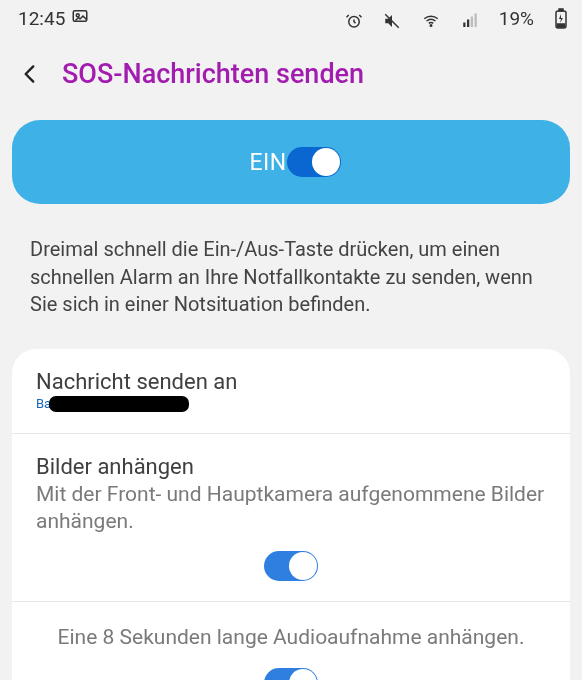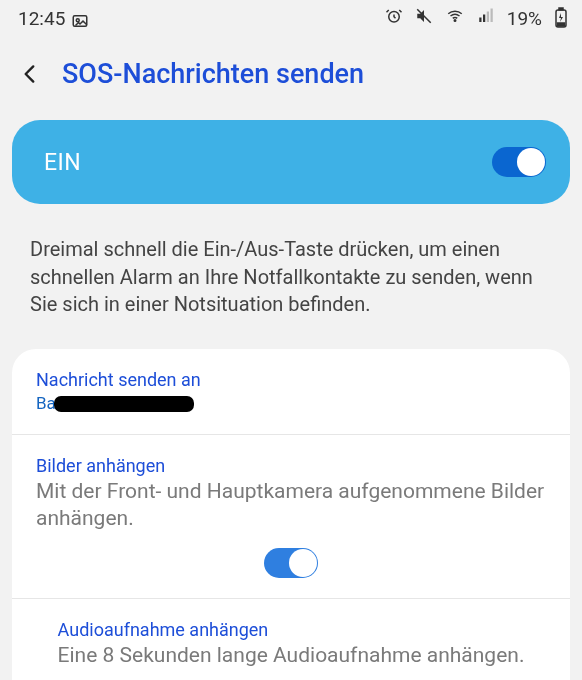--- a/index.html
+++ b/index.html
@@ -13,44 +13,44 @@
   }
   .status-bar {
     height: 36px;
     display: flex;
     align-items: center;
     justify-content: space-between;
     padding: 0 14px 0 18px;
     font-size: 19px;
     color: #333;
   }
-  .status-left { display: flex; align-items: flex-end; gap: 6px; }
-  .status-right { display: flex; align-items: flex-start; gap: 12px; }
+  .status-left { display: flex; align-items: flex-start; gap: 6px; }
+  .status-right { display: flex; align-items: flex-end; gap: 20px; }
   .status-right .pct { font-size: 19px; }
   .ico { display:inline-flex; align-items:center; justify-content:center; }
   .header {
     display: flex;
     align-items: center;
     padding: 20px 12px 28px 12px;
     gap: 14px;
   }
   .back-chevron { width: 36px; height: 36px; display:flex; align-items:center; justify-content:center; }
   .header h1 {
     font-size: 27px;
     font-weight: 500;
-    color: #1d4ed8;
+    color: #a21caf;
   }
   .master-toggle {
     margin: 0 12px;
     background: #3eb1e6;
     border-radius: 28px;
     height: 84px;
     display: flex;
     align-items: center;
-    justify-content: space-between;
+    justify-content: center;
     padding: 0 24px 0 32px;
     color: #fff;
   }
   .master-toggle .label {
     font-size: 23px;
     font-weight: 400;
     letter-spacing: 0.5px;
   }
   .switch {
     width: 54px; height: 30px;
@@ -83,33 +83,33 @@
   }
   .row {
     padding: 20px 24px;
     display: flex;
     align-items: center;
     gap: 16px;
   }
   .row + .row { border-top: 1px solid #e6e6e6; flex-direction: column; }
   .row .txt { flex: 1; }
   .row .title {
-    font-size: 18px;
-    color: #1d4ed8;
+    font-size: 22px;
+    color: #404040;
     font-weight: 400;
   }
   .row .sub {
     font-size: 21px;
     color: #7a7a7a;
     margin-top: 2px;
     line-height: 1.3;
   }
   .row .sub.link {
     color: #1565c0;
-    font-size: 17px;
+    font-size: 13px;
   }
   .redact {
     display:inline-block;
     width: 140px; height: 16px;
     background: #000;
     border-radius: 7px;
     vertical-align: middle;
     margin-left: -2px;
   }
 </style>
@@ -202,21 +202,20 @@
       <div class="title">Bilder anhängen</div>
       <div class="sub">Mit der Front- und Hauptkamera aufgenommene Bilder anhängen.</div>
     </div>
     <div class="switch on">
         <div class="knob"></div>
       </div>
   </div>
 
   <div class="row">
     <div class="txt">
-      <div class="title">Audioaufnahme anhängen</div>
       <div class="sub">Eine 8 Sekunden lange Audioaufnahme anhängen.</div>
     </div>
     <div class="switch on">
         <div class="knob"></div>
       </div>
   </div>
 
 </div>
 
 </body></html>

